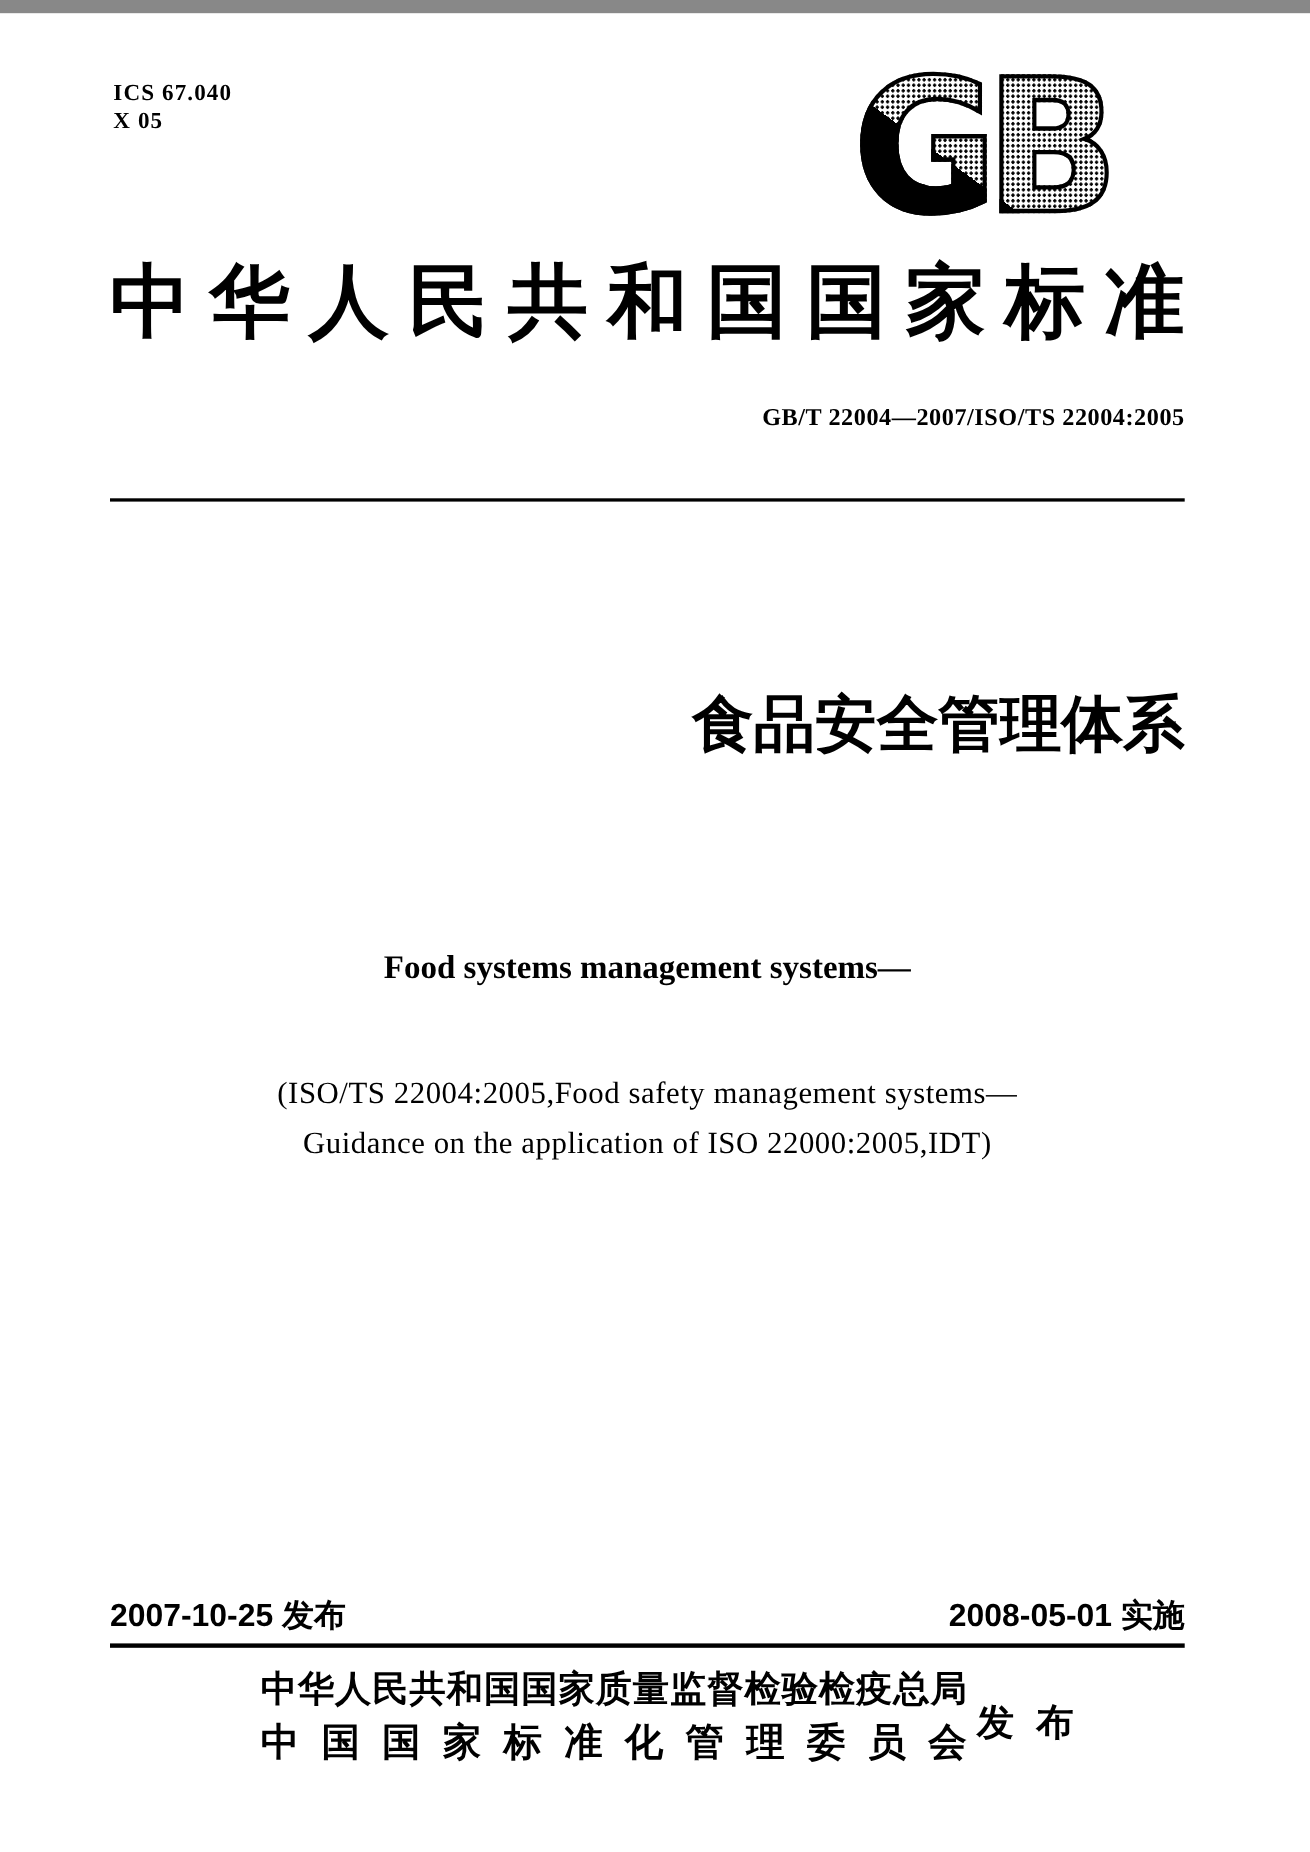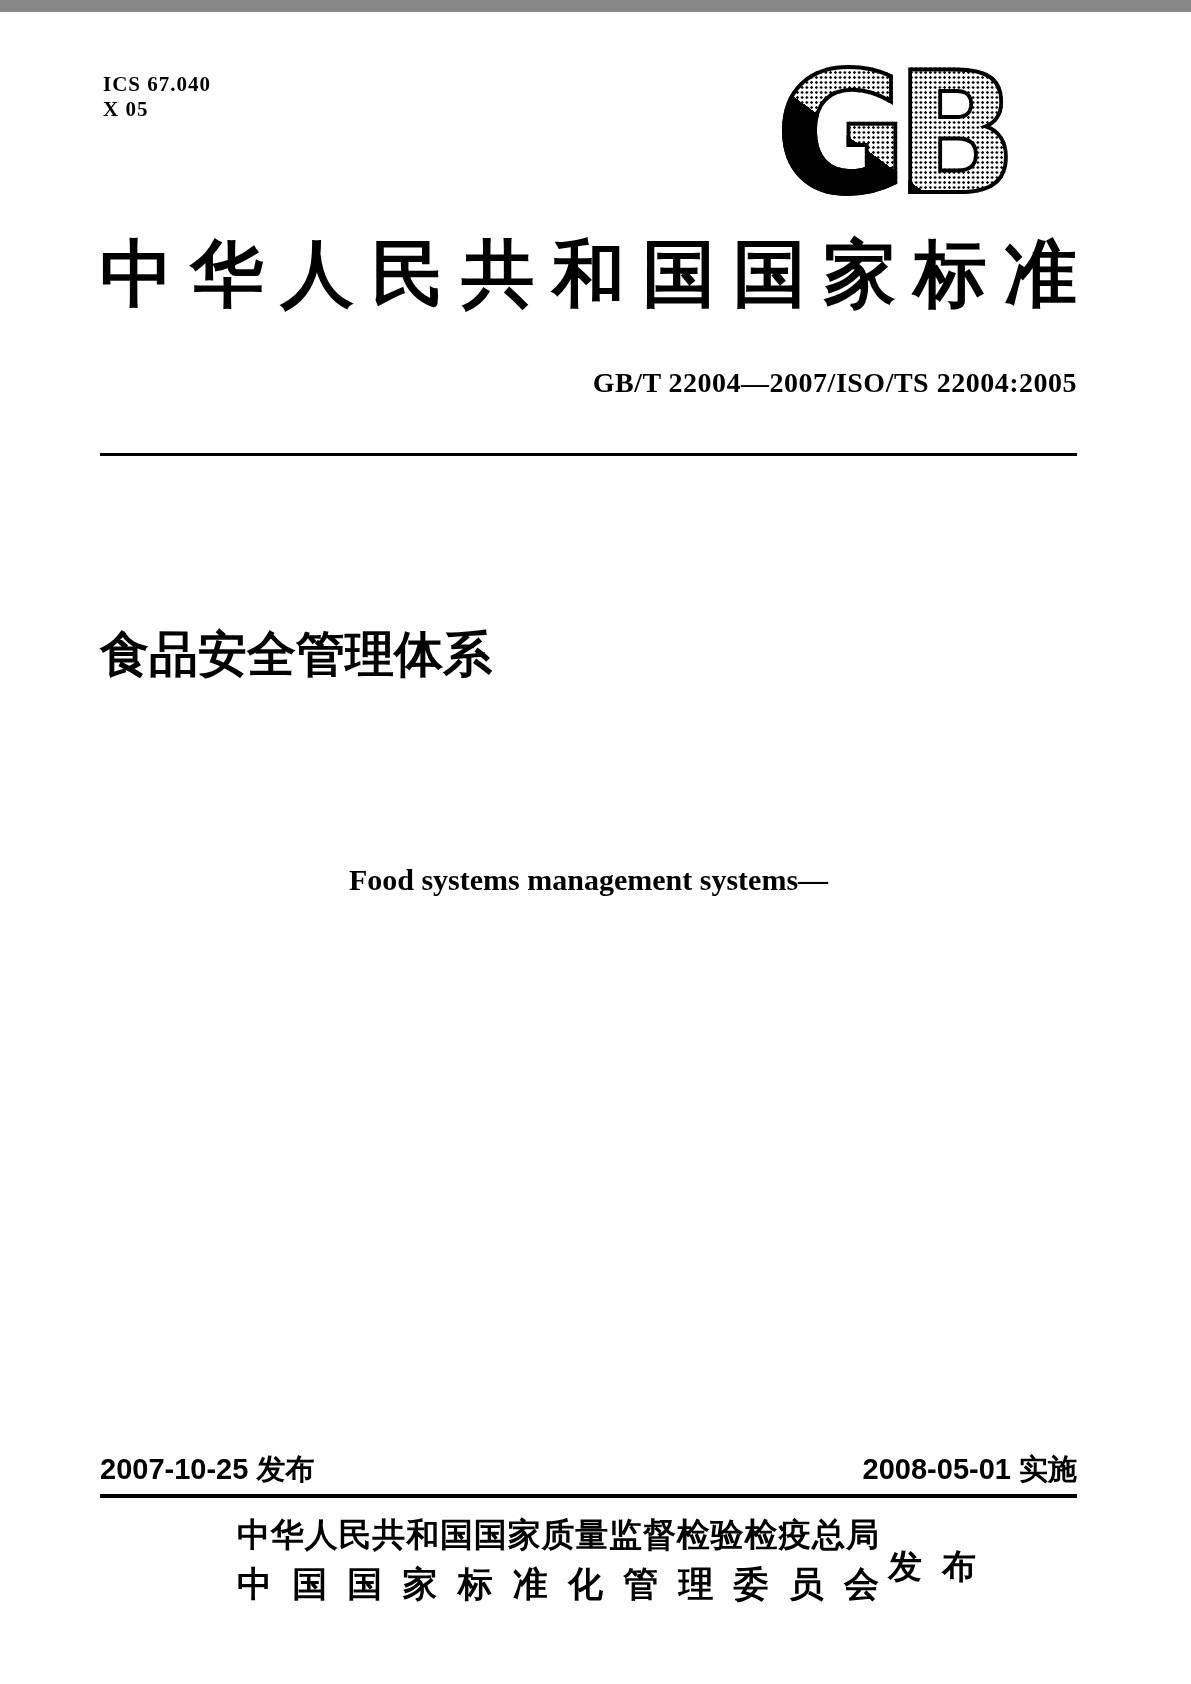--- a/index.html
+++ b/index.html
@@ -58,41 +58,41 @@
   }
   .char-justify { display: flex; justify-content: space-between; }
 
   .standard-number {
     position: absolute;
     left: 100px; top: 354px;
     width: 977px;
     text-align: right;
     font-family: "Liberation Serif", serif;
     font-weight: bold;
-    font-size: 28px;
+    font-size: 22px;
     letter-spacing: 0.5px;
     line-height: 1.2;
   }
 
   .rule-top {
     position: absolute;
     left: 100px; top: 441px;
     width: 977px; height: 3px;
     background: #000;
   }
 
   
   .cn-title {
     position: absolute;
     left: 100px; top: 618px;
     width: 977px;
-    text-align: left;
-    font-family: "Liberation Sans", sans-serif;
-    font-weight: bold;
-    font-size: 49px;
+    text-align: right;
+    font-family: "Liberation Sans", sans-serif;
+    font-weight: bold;
+    font-size: 56px;
     line-height: 1;
   }
   .cn-title .line2 { margin-top: 32px; letter-spacing: 1px; }
 
   
   .en-title {
     position: absolute;
     left: 100px; top: 845px;
     width: 977px;
     text-align: center;
@@ -187,20 +187,24 @@
   <div class="rule-top"></div>
 
   <div class="cn-title">
     <div class="line1">食品安全管理体系</div>
   </div>
 
   <div class="en-title">
     <div>Food systems management systems—</div>
   </div>
 
+  <div class="iso-ref">
+    <div>(ISO/TS 22004:2005,Food safety management systems—</div>
+    <div>Guidance on the application of ISO 22000:2005,IDT)</div>
+  </div>
 
   <div class="dates-row">
     <span>2007-10-25 发布</span>
     <span>2008-05-01 实施</span>
   </div>
 
   <div class="rule-bottom"></div>
 
   <div class="issuer-block">
     <div class="line1 char-justify">

